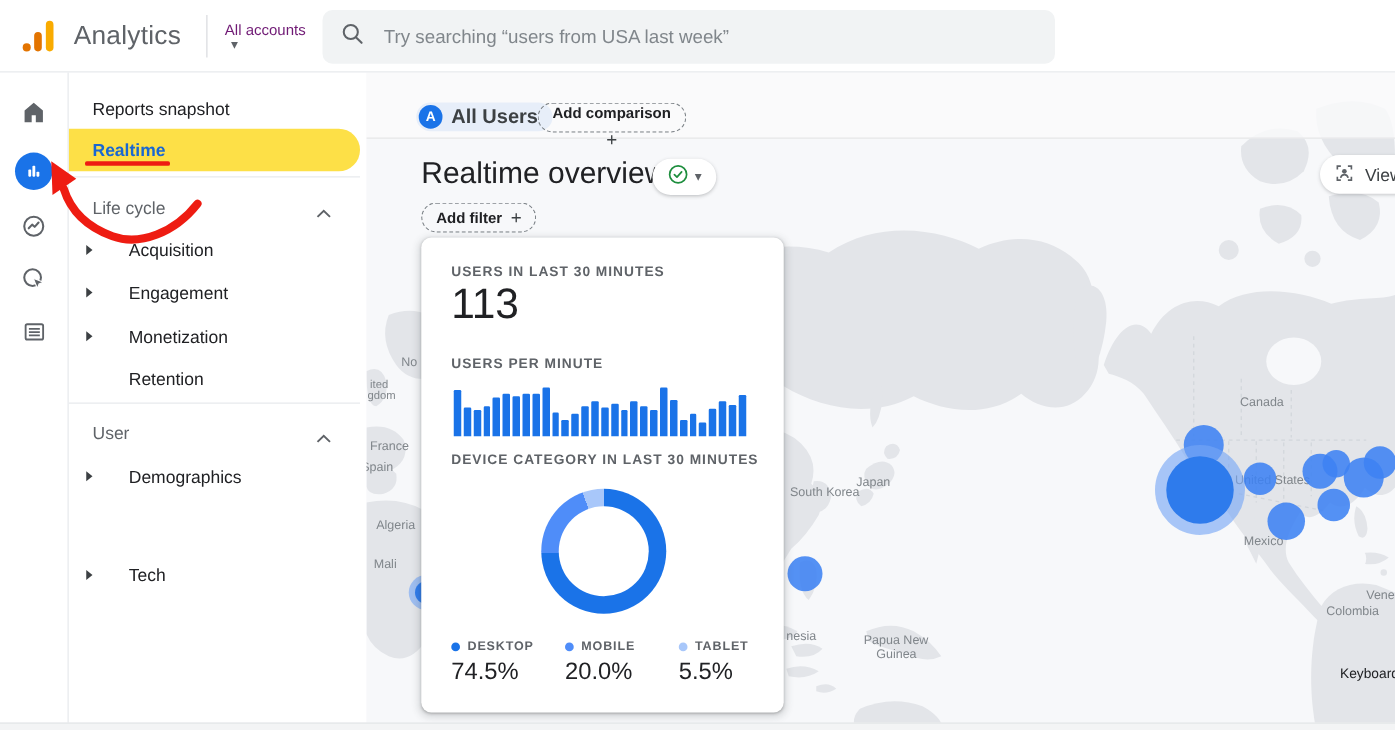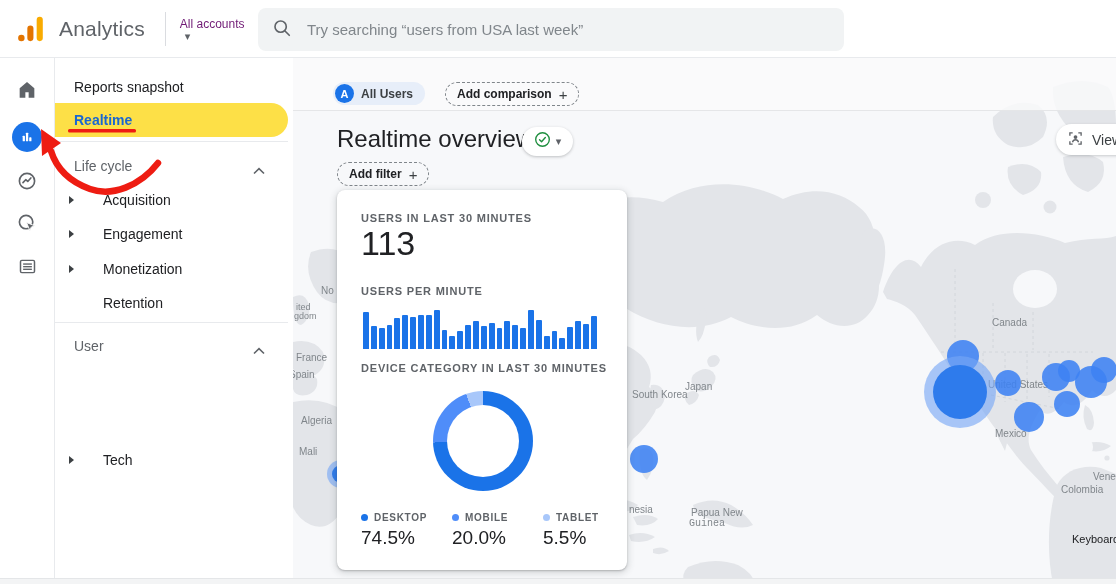--- a/index.html
+++ b/index.html
@@ -47,21 +47,21 @@
   .bubble-inner{border-radius:50%;background:#2e7bec;}
   .band{position:absolute;left:0;top:0;width:823px;height:53px;background:rgba(250,250,251,.82);
         border-bottom:1px solid #e5e6e8;z-index:4;}
   .bottom-strip{position:absolute;left:0;right:0;top:578px;height:6px;background:#f3f4f5;
                 border-top:1px solid #e4e6e8;z-index:12;}
   
   .chip-allusers{position:absolute;left:40px;top:25px;height:23px;background:#e7eef9;border-radius:12px;
                  display:flex;align-items:center;padding:0 12px 0 2px;gap:7px;z-index:5;cursor:pointer;}
   .avatar{width:19px;height:19px;border-radius:50%;background:#1a73e8;color:#fff;font-size:11px;
           font-weight:bold;display:flex;align-items:center;justify-content:center;}
-  .chip-label{font-size:12px;font-weight:bold;color:#3c4043;}
+  .chip-label{font-size:16px;font-weight:bold;color:#3c4043;}
   .chip-dashed{position:absolute;height:22px;border:1px dashed #80868b;border-radius:12px;display:flex;
                align-items:center;padding:0 11px;gap:7px;color:#202124;font-size:12px;font-weight:bold;
                z-index:5;background:transparent;cursor:pointer;}
   .plus{color:#3c4043;font-size:15px;font-weight:normal;}
   .page-title{position:absolute;left:44px;top:68px;font-size:24px;color:#202124;z-index:5;}
   .status-pill{position:absolute;left:229px;top:70px;width:51px;height:29px;background:#fff;border-radius:15px;
                box-shadow:0 1px 3px rgba(60,64,67,.3);display:flex;align-items:center;justify-content:center;
                gap:5px;z-index:5;cursor:pointer;}
   .caret{color:#5f6368;font-size:11px;}
   .view-pill{position:absolute;left:763px;top:67px;width:80px;height:31px;background:#fff;border-radius:16px 0 0 16px;
@@ -194,20 +194,24 @@
   <div class="nav-div" style="top:265px;"></div>
 
   <div class="nav-row nav-header" style="top:274px;">
     <span style="margin-left:20px;">User</span>
     <span class="chev">
       <svg width="12" height="8" viewBox="0 0 12 8">
           <path d="M1 6.5 6 1.7l5 4.8" stroke="#5f6368" stroke-width="1.6" fill="none"></path>
         </svg>
     </span>
   </div>
+  <div class="nav-row" style="top:309px;">
+    <span class="tri"></span>
+    <span class="nav-text-ind">Demographics</span>
+  </div>
   <div class="nav-row" style="top:343px;margin-top:45px;">
     <span class="tri"></span>
     <span class="nav-text-ind">Tech</span>
   </div>
 </div>
 
 <div class="main">
 
   <svg class="map-svg" width="823" height="527" viewBox="0 0 823 527">
     <g fill="#e3e5e9" stroke="none">
@@ -276,21 +280,21 @@
       <path d="M698,338 L768,352"></path>
     </g>
   </svg>
 
   <div class="map-label" style="left:699px;top:260px;">Canada</div>
   <div class="map-label" style="left:695px;top:322px;">United States</div>
   <div class="map-label" style="left:702px;top:371px;">Mexico</div>
   <div class="map-label" style="left:392px;top:324px;">Japan</div>
   <div class="map-label" style="left:339px;top:332px;">South Korea</div>
   <div class="map-label" style="left:398px;top:450px;">Papua New</div>
-  <div class="map-label" style="left:396px;top:461px;font-family:Liberation Mono, monospace;">Guinea</div>
+  <div class="map-label" style="left:408px;top:461px;">Guinea</div>
   <div class="map-label" style="left:768px;top:427px;">Colombia</div>
   <div class="map-label" style="left:800px;top:414px;">Venez</div>
   <div class="map-label" style="left:336px;top:447px;">nesia</div>
   <div class="map-label" style="left:28px;top:228px;">No</div>
   <div class="map-label" style="left:3px;top:245px;font-size:9px;">ited</div>
   <div class="map-label" style="left:1px;top:254px;font-size:9px;text-align:right;">gdom</div>
   <div class="map-label" style="left:3px;top:295px;">France</div>
   <div class="map-label" style="left:-4px;top:312px;">Spain</div>
   <div class="map-label" style="left:8px;top:358px;">Algeria</div>
   <div class="map-label" style="left:6px;top:389px;">Mali</div>
@@ -312,21 +316,21 @@
         <div class="bubble-inner" style="height: 18px; width: 18px;"></div>
       </div>
     </div>
 
   <div class="band"></div>
 
   <div class="chip-allusers">
     <span class="avatar">A</span>
     <span class="chip-label">All Users</span>
   </div>
-  <div class="chip-dashed" style="left:152px;top:25px;">
+  <div class="chip-dashed" style="left:137px;top:25px;flex-direction:column;">
     <span>Add comparison</span>
     <span class="plus">+</span>
   </div>
 
   <div class="page-title">Realtime overview</div>
   <div class="status-pill">
     <span>
       <svg width="17" height="17" viewBox="0 0 20 20">
         <circle cx="10" cy="10" r="8" fill="none" stroke="#1e8e3e" stroke-width="1.6"></circle>
         <path d="M6.5 10.2l2.4 2.4 4.4-5" fill="none" stroke="#1e8e3e" stroke-width="1.6" stroke-linecap="round" stroke-linejoin="round"></path>

